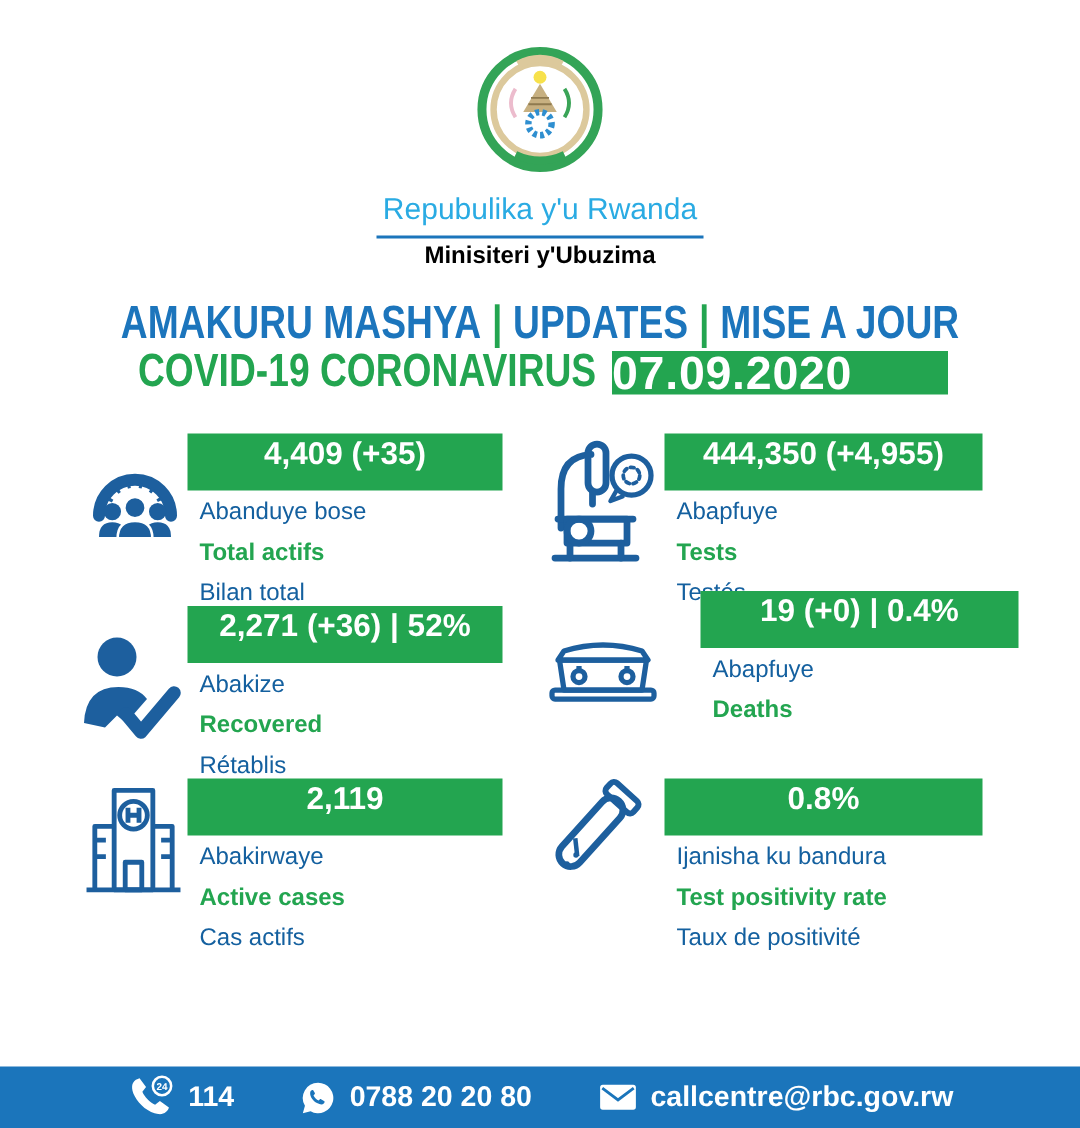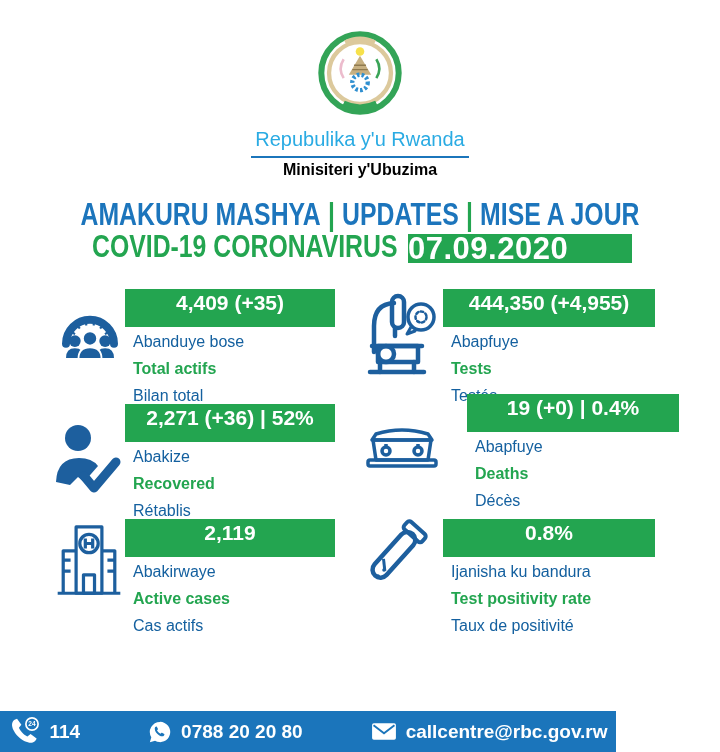--- a/index.html
+++ b/index.html
@@ -55,23 +55,23 @@
   #i-total      { left:58px;  top:300px; width:64px; height:68px; }
   #i-tests      { left:356px; top:290px; width:84px; height:100px; }
   #i-recovered  { left:50px;  top:418px; width:72px; height:88px; }
   #i-deaths     { left:360px; top:424px; width:84px; height:46px; }
   #i-active     { left:54px;  top:520px; width:70px; height:82px; }
   #i-positivity { left:356px; top:514px; width:80px; height:80px; }
   .icon-box svg { width:100%; height:100%; }
 
   
   .footer {
-    position:absolute; left:0; bottom:0; width:616px; height:41px;
+    position:absolute; left:0; bottom:0; width:720px; height:41px;
     background:#1b75bb; display:flex; align-items:center; justify-content:center;
-    gap:68px; color:#fff; font-weight:bold; font-size:19px;
+    gap:44px; color:#fff; font-weight:bold; font-size:19px;
   }
   .fitem { display:flex; align-items:center; gap:9px; white-space:nowrap; }
   .fitem svg { display:block; }
 </style>
 </head>
 <body>
 
 <div class="canvas">
 
   <div class="logo-block">
@@ -189,21 +189,20 @@
   <div class="stat" id="s-recovered">
     <div class="bar">2,271 (+36) | 52%</div>
     <div class="lbl rw">Abakize</div>
     <div class="lbl en">Recovered</div>
     <div class="lbl fr">Rétablis</div>
   </div>
   <div class="stat" id="s-deaths">
     <div class="bar">19 (+0) | 0.4%</div>
     <div class="lbl rw">Abapfuye</div>
     <div class="lbl en">Deaths</div>
-    <div class="lbl fr">Décès</div>
   </div>
   <div class="stat" id="s-active">
     <div class="bar">2,119</div>
     <div class="lbl rw">Abakirwaye</div>
     <div class="lbl en">Active cases</div>
     <div class="lbl fr">Cas actifs</div>
   </div>
   <div class="stat" id="s-positivity">
     <div class="bar">0.8%</div>
     <div class="lbl rw">Ijanisha ku bandura</div>

